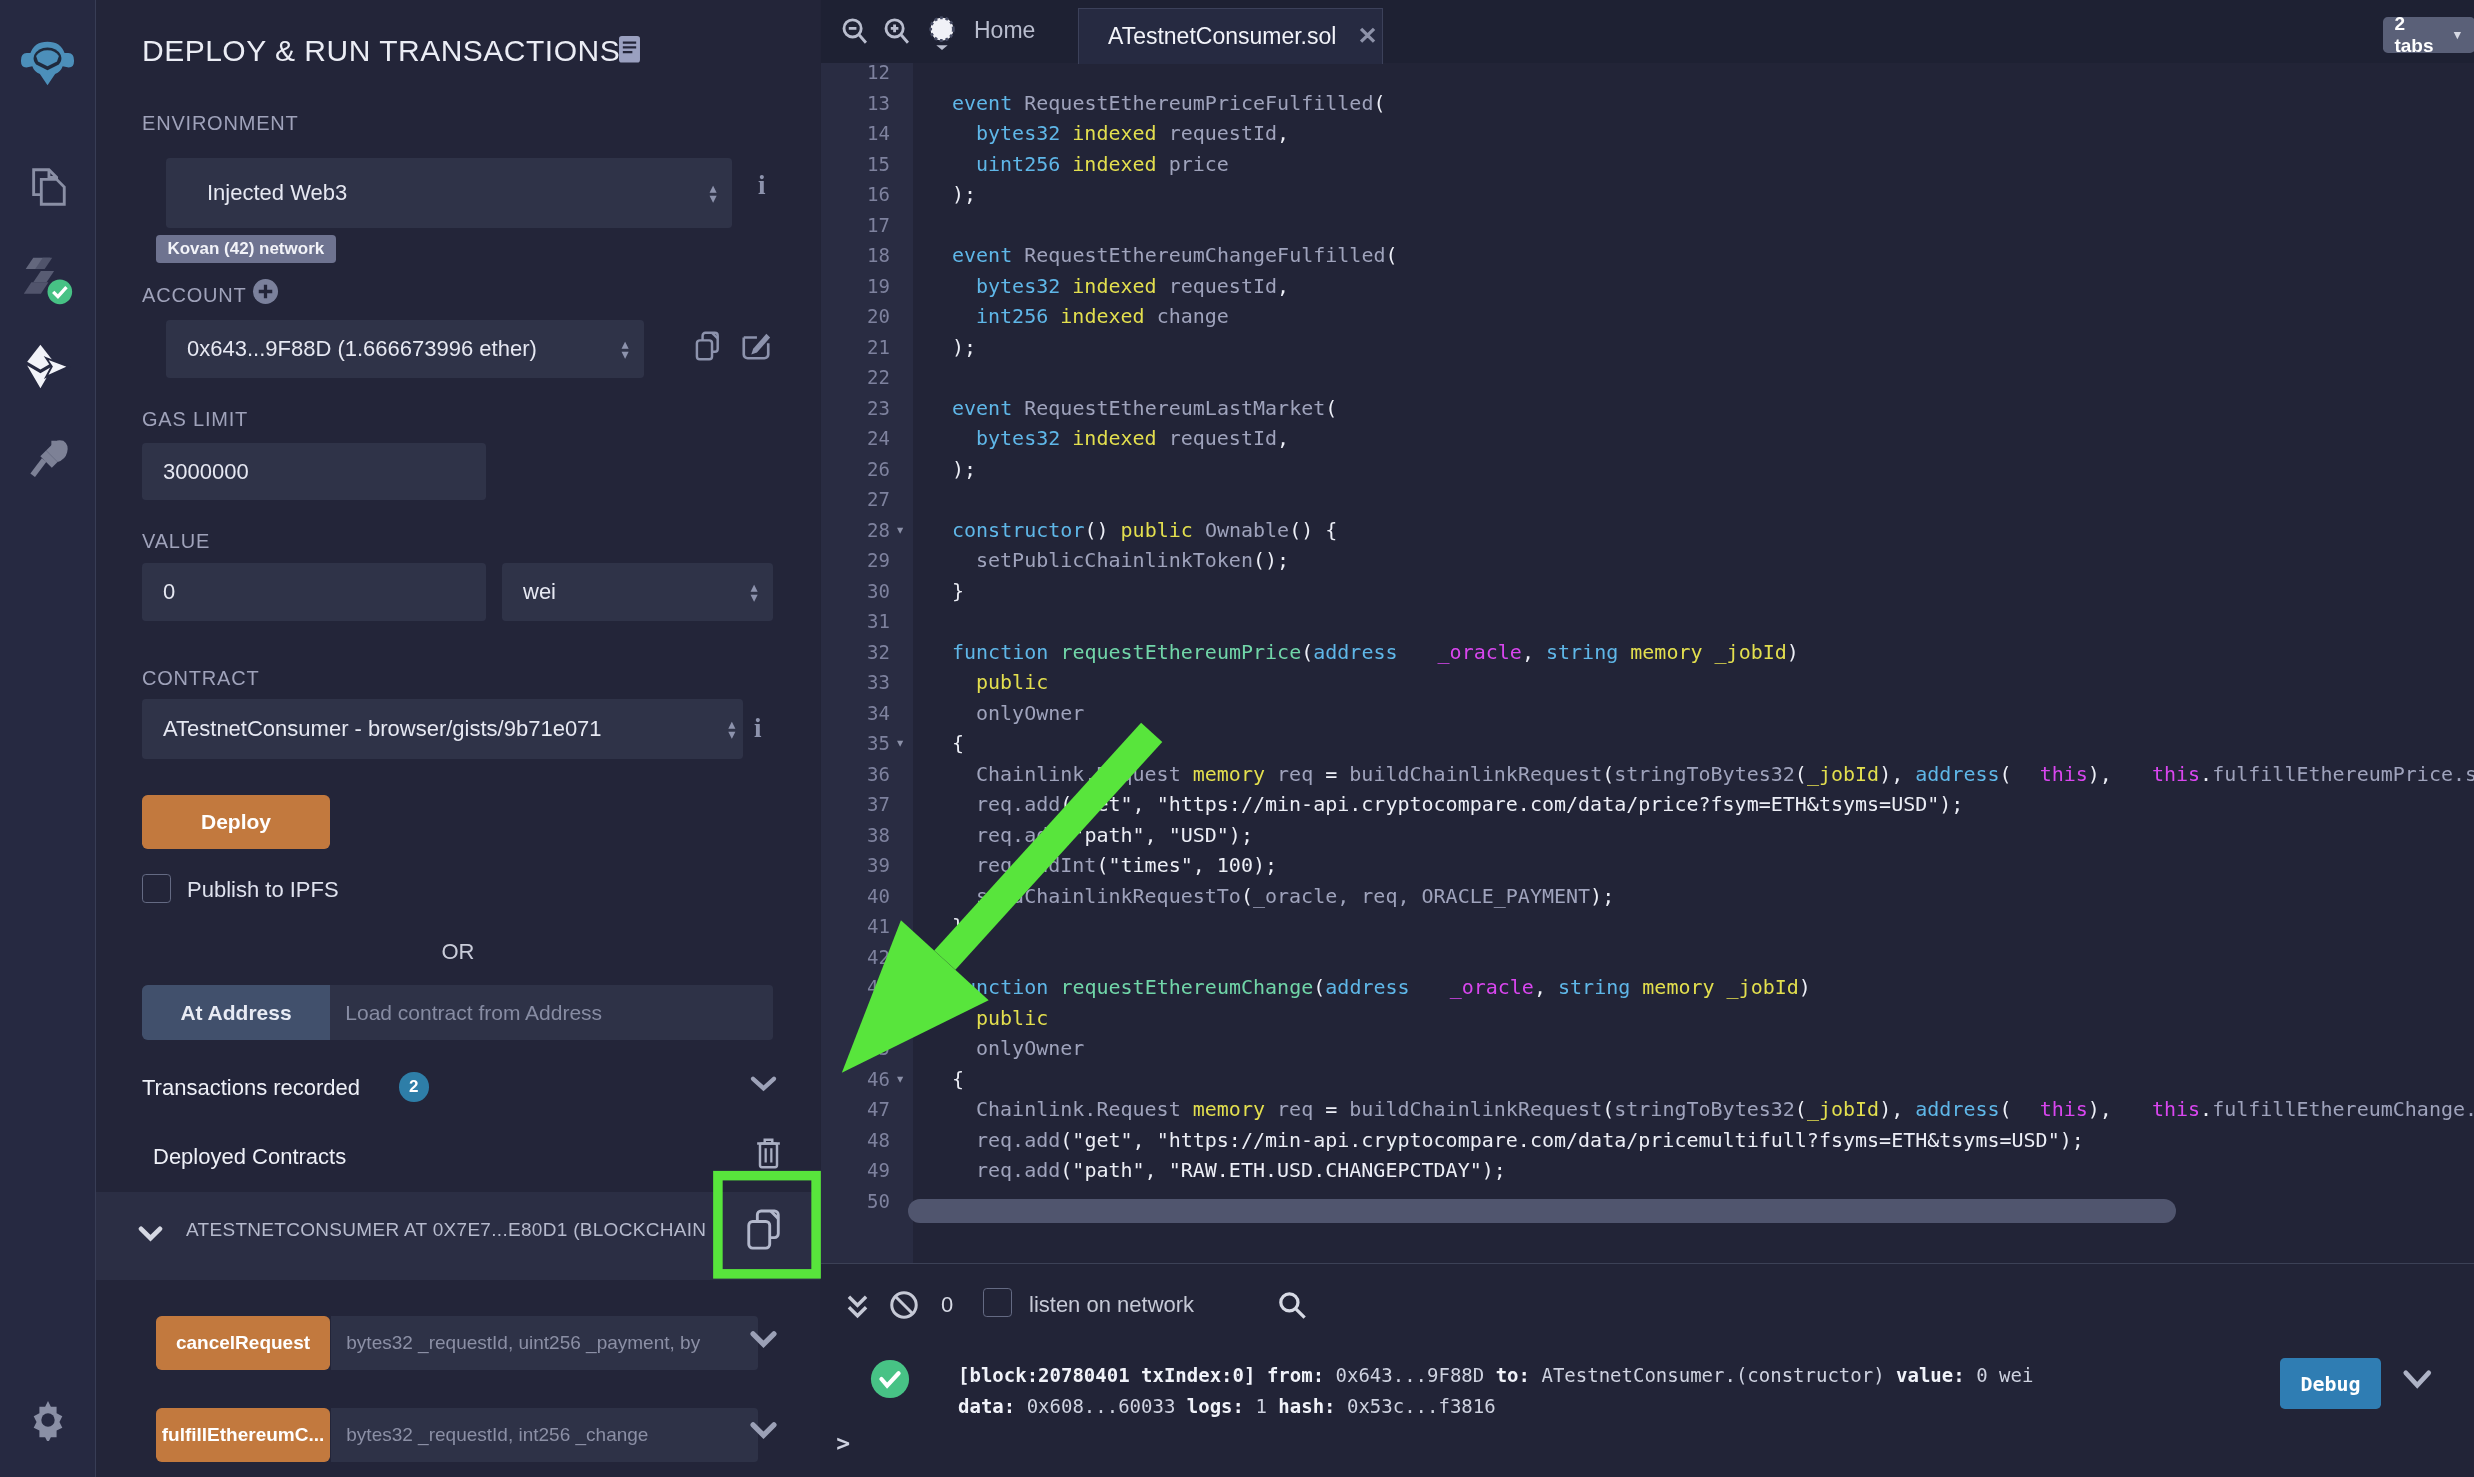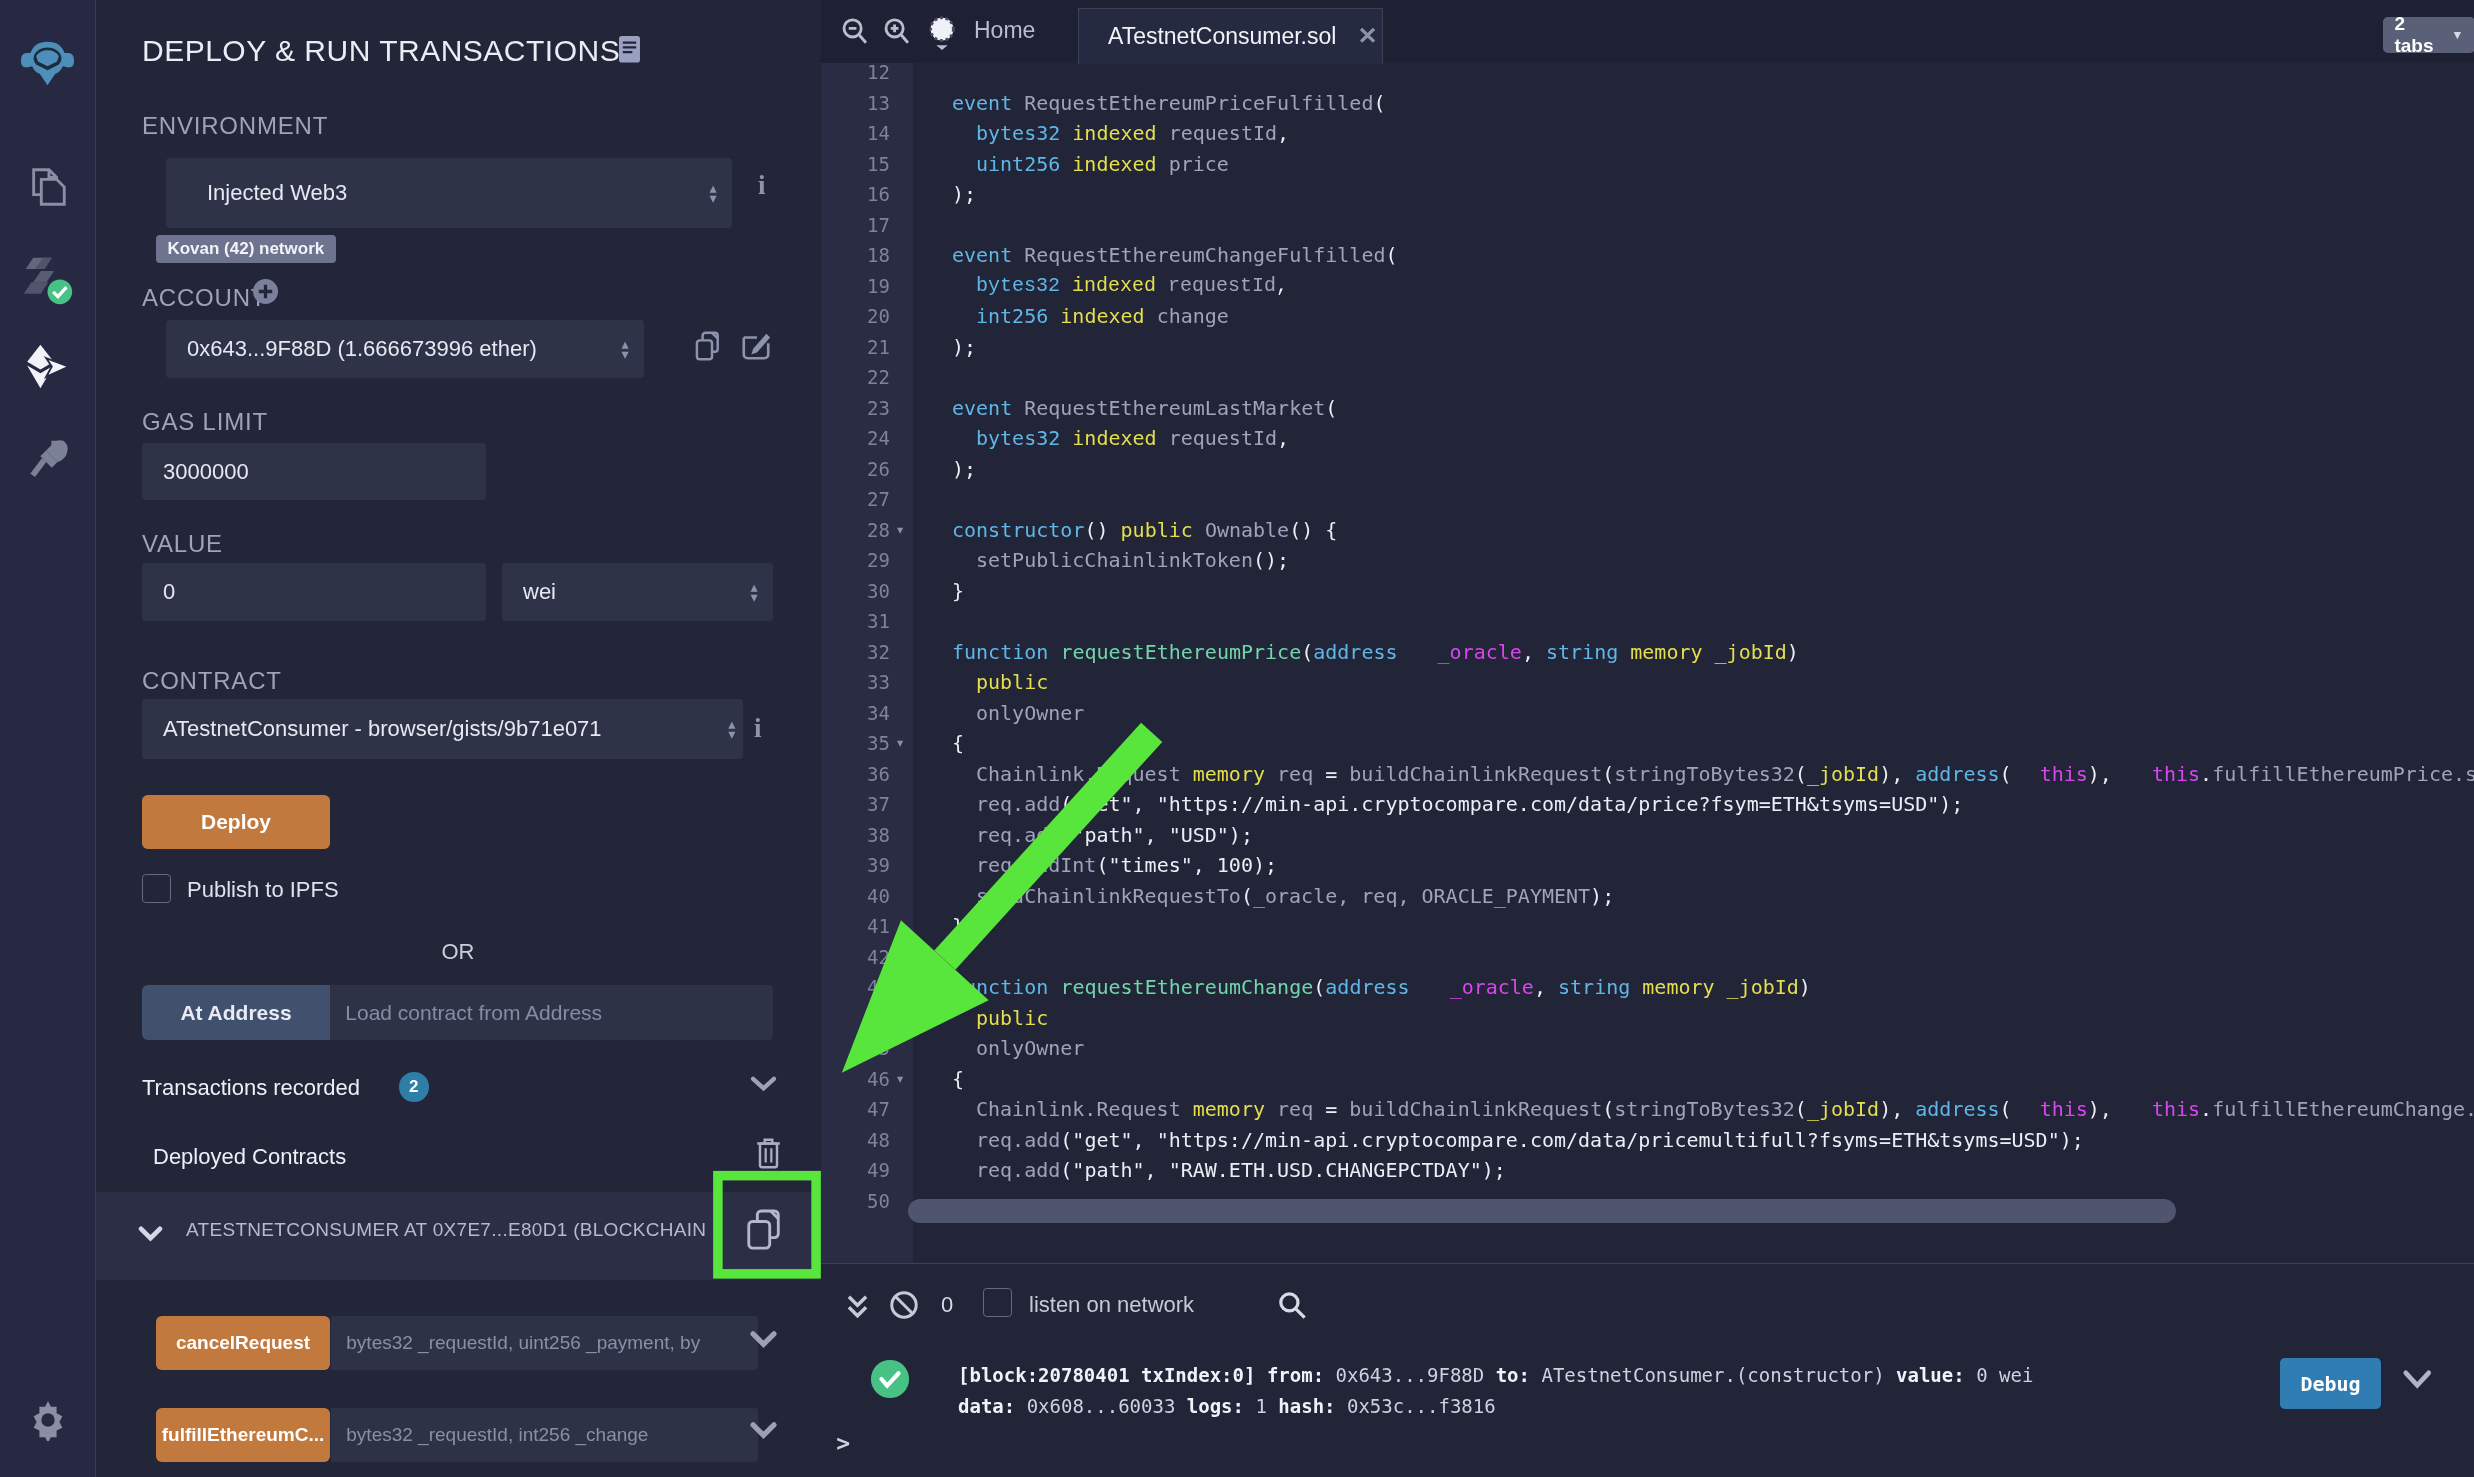--- a/index.html
+++ b/index.html
@@ -5,21 +5,21 @@
   html,body{margin:0;padding:0;background:#15161f;}
   #stage{position:relative;width:2475px;height:1478px;overflow:hidden;
     background:#222437;font-family:"Liberation Sans",sans-serif;-webkit-font-smoothing:antialiased;}
   .abs{position:absolute;}
   svg{display:block;}
   
   #rail{left:0;top:0;width:95px;height:1478px;background:#262941;border-right:1px solid #383d55;}
   .railicon{left:0;width:95px;display:flex;justify-content:center;}
   
   #panel{left:96px;top:0;width:724px;height:1478px;background:#232539;}
-  .lbl{font-size:24px;color:#9fa2ba;letter-spacing:0.8px;}
+  .lbl{font-size:20px;color:#9fa2ba;letter-spacing:0.8px;}
   .field{background:#2f3348;border-radius:3.8px;color:#e6e8f2;font-size:22px;display:flex;align-items:center;}
   .field .txt{padding-left:21px;white-space:nowrap;overflow:hidden;flex:1;}
   .carets{margin-right:15.3px;color:#8d93ad;display:flex;flex-direction:column;line-height:10.5px;font-size:14.3px;}
   .btn-orange{background:#c2793e;border-radius:5.7px;color:#fff;font-size:21px;font-weight:700;
     display:flex;align-items:center;justify-content:center;}
   .paramfield{background:#2e3247;border-radius:0 3.8px 3.8px 0;color:#8b8fa5;font-size:19px;
     display:flex;align-items:center;padding-left:15.3px;white-space:nowrap;overflow:hidden;}
   
   #tabbar{left:821px;top:0;width:1654px;height:63px;background:#1e2133;}
   #activetab{left:1078px;top:7.6px;width:303px;height:55px;background:#262a41;
@@ -268,21 +268,21 @@
   <div id="gutterbg" class="abs"></div>
   <div id="code" class="abs">
     <div style="margin-top:-5.7px;">
         <div class="crow"><span class="lnum">12</span><span class="ctext" style="padding-left: 38px;"></span></div>
         <div class="crow"><span class="lnum">13</span><span class="ctext" style="padding-left: 62px;"><span class="c-kw">event </span><span class="c-id">RequestEthereumPriceFulfilled</span><span class="c-wh">(</span></span></div>
         <div class="crow"><span class="lnum">14</span><span class="ctext" style="padding-left: 86px;"><span class="c-ty">bytes32 </span><span class="c-yl">indexed </span><span class="c-id">requestId</span><span class="c-wh">,</span></span></div>
         <div class="crow"><span class="lnum">15</span><span class="ctext" style="padding-left: 86px;"><span class="c-ty">uint256 </span><span class="c-yl">indexed </span><span class="c-id">price</span></span></div>
         <div class="crow"><span class="lnum">16</span><span class="ctext" style="padding-left: 62px;"><span class="c-wh">);</span></span></div>
         <div class="crow"><span class="lnum">17</span><span class="ctext" style="padding-left: 38px;"></span></div>
         <div class="crow"><span class="lnum">18</span><span class="ctext" style="padding-left: 62px;"><span class="c-kw">event </span><span class="c-id">RequestEthereumChangeFulfilled</span><span class="c-wh">(</span></span></div>
-        <div class="crow"><span class="lnum">19</span><span class="ctext" style="padding-left: 86px; font-family: Liberation Mono, monospace;"><span class="c-ty">bytes32 </span><span class="c-yl">indexed </span><span class="c-id">requestId</span><span class="c-wh">,</span></span></div>
+        <div class="crow"><span class="lnum">19</span><span class="ctext" style="padding-left: 86px;"><span class="c-ty">bytes32 </span><span class="c-yl">indexed </span><span class="c-id">requestId</span><span class="c-wh">,</span></span></div>
         <div class="crow"><span class="lnum">20</span><span class="ctext" style="padding-left: 86px;"><span class="c-ty">int256 </span><span class="c-yl">indexed </span><span class="c-id">change</span></span></div>
         <div class="crow"><span class="lnum">21</span><span class="ctext" style="padding-left: 62px;"><span class="c-wh">);</span></span></div>
         <div class="crow"><span class="lnum">22</span><span class="ctext" style="padding-left: 38px;"></span></div>
         <div class="crow"><span class="lnum">23</span><span class="ctext" style="padding-left: 62px;"><span class="c-kw">event </span><span class="c-id">RequestEthereumLastMarket</span><span class="c-wh">(</span></span></div>
         <div class="crow"><span class="lnum">24</span><span class="ctext" style="padding-left: 86px;"><span class="c-ty">bytes32 </span><span class="c-yl">indexed </span><span class="c-id">requestId</span><span class="c-wh">,</span></span></div>
         <div class="crow"><span class="lnum">26</span><span class="ctext" style="padding-left: 62px;"><span class="c-wh">);</span></span></div>
         <div class="crow"><span class="lnum">27</span><span class="ctext" style="padding-left: 38px;"></span></div>
         <div class="crow"><span class="lnum">28</span><span class="fold">▾</span><span class="ctext" style="padding-left: 62px;"><span class="c-kw">constructor</span><span class="c-wh">() </span><span class="c-yl">public </span><span class="c-id">Ownable</span><span class="c-wh">() {</span></span></div>
         <div class="crow"><span class="lnum">29</span><span class="ctext" style="padding-left: 86px;"><span class="c-id">setPublicChainlinkToken</span><span class="c-wh">();</span></span></div>
         <div class="crow"><span class="lnum">30</span><span class="ctext" style="padding-left: 62px;"><span class="c-wh">}</span></span></div>

